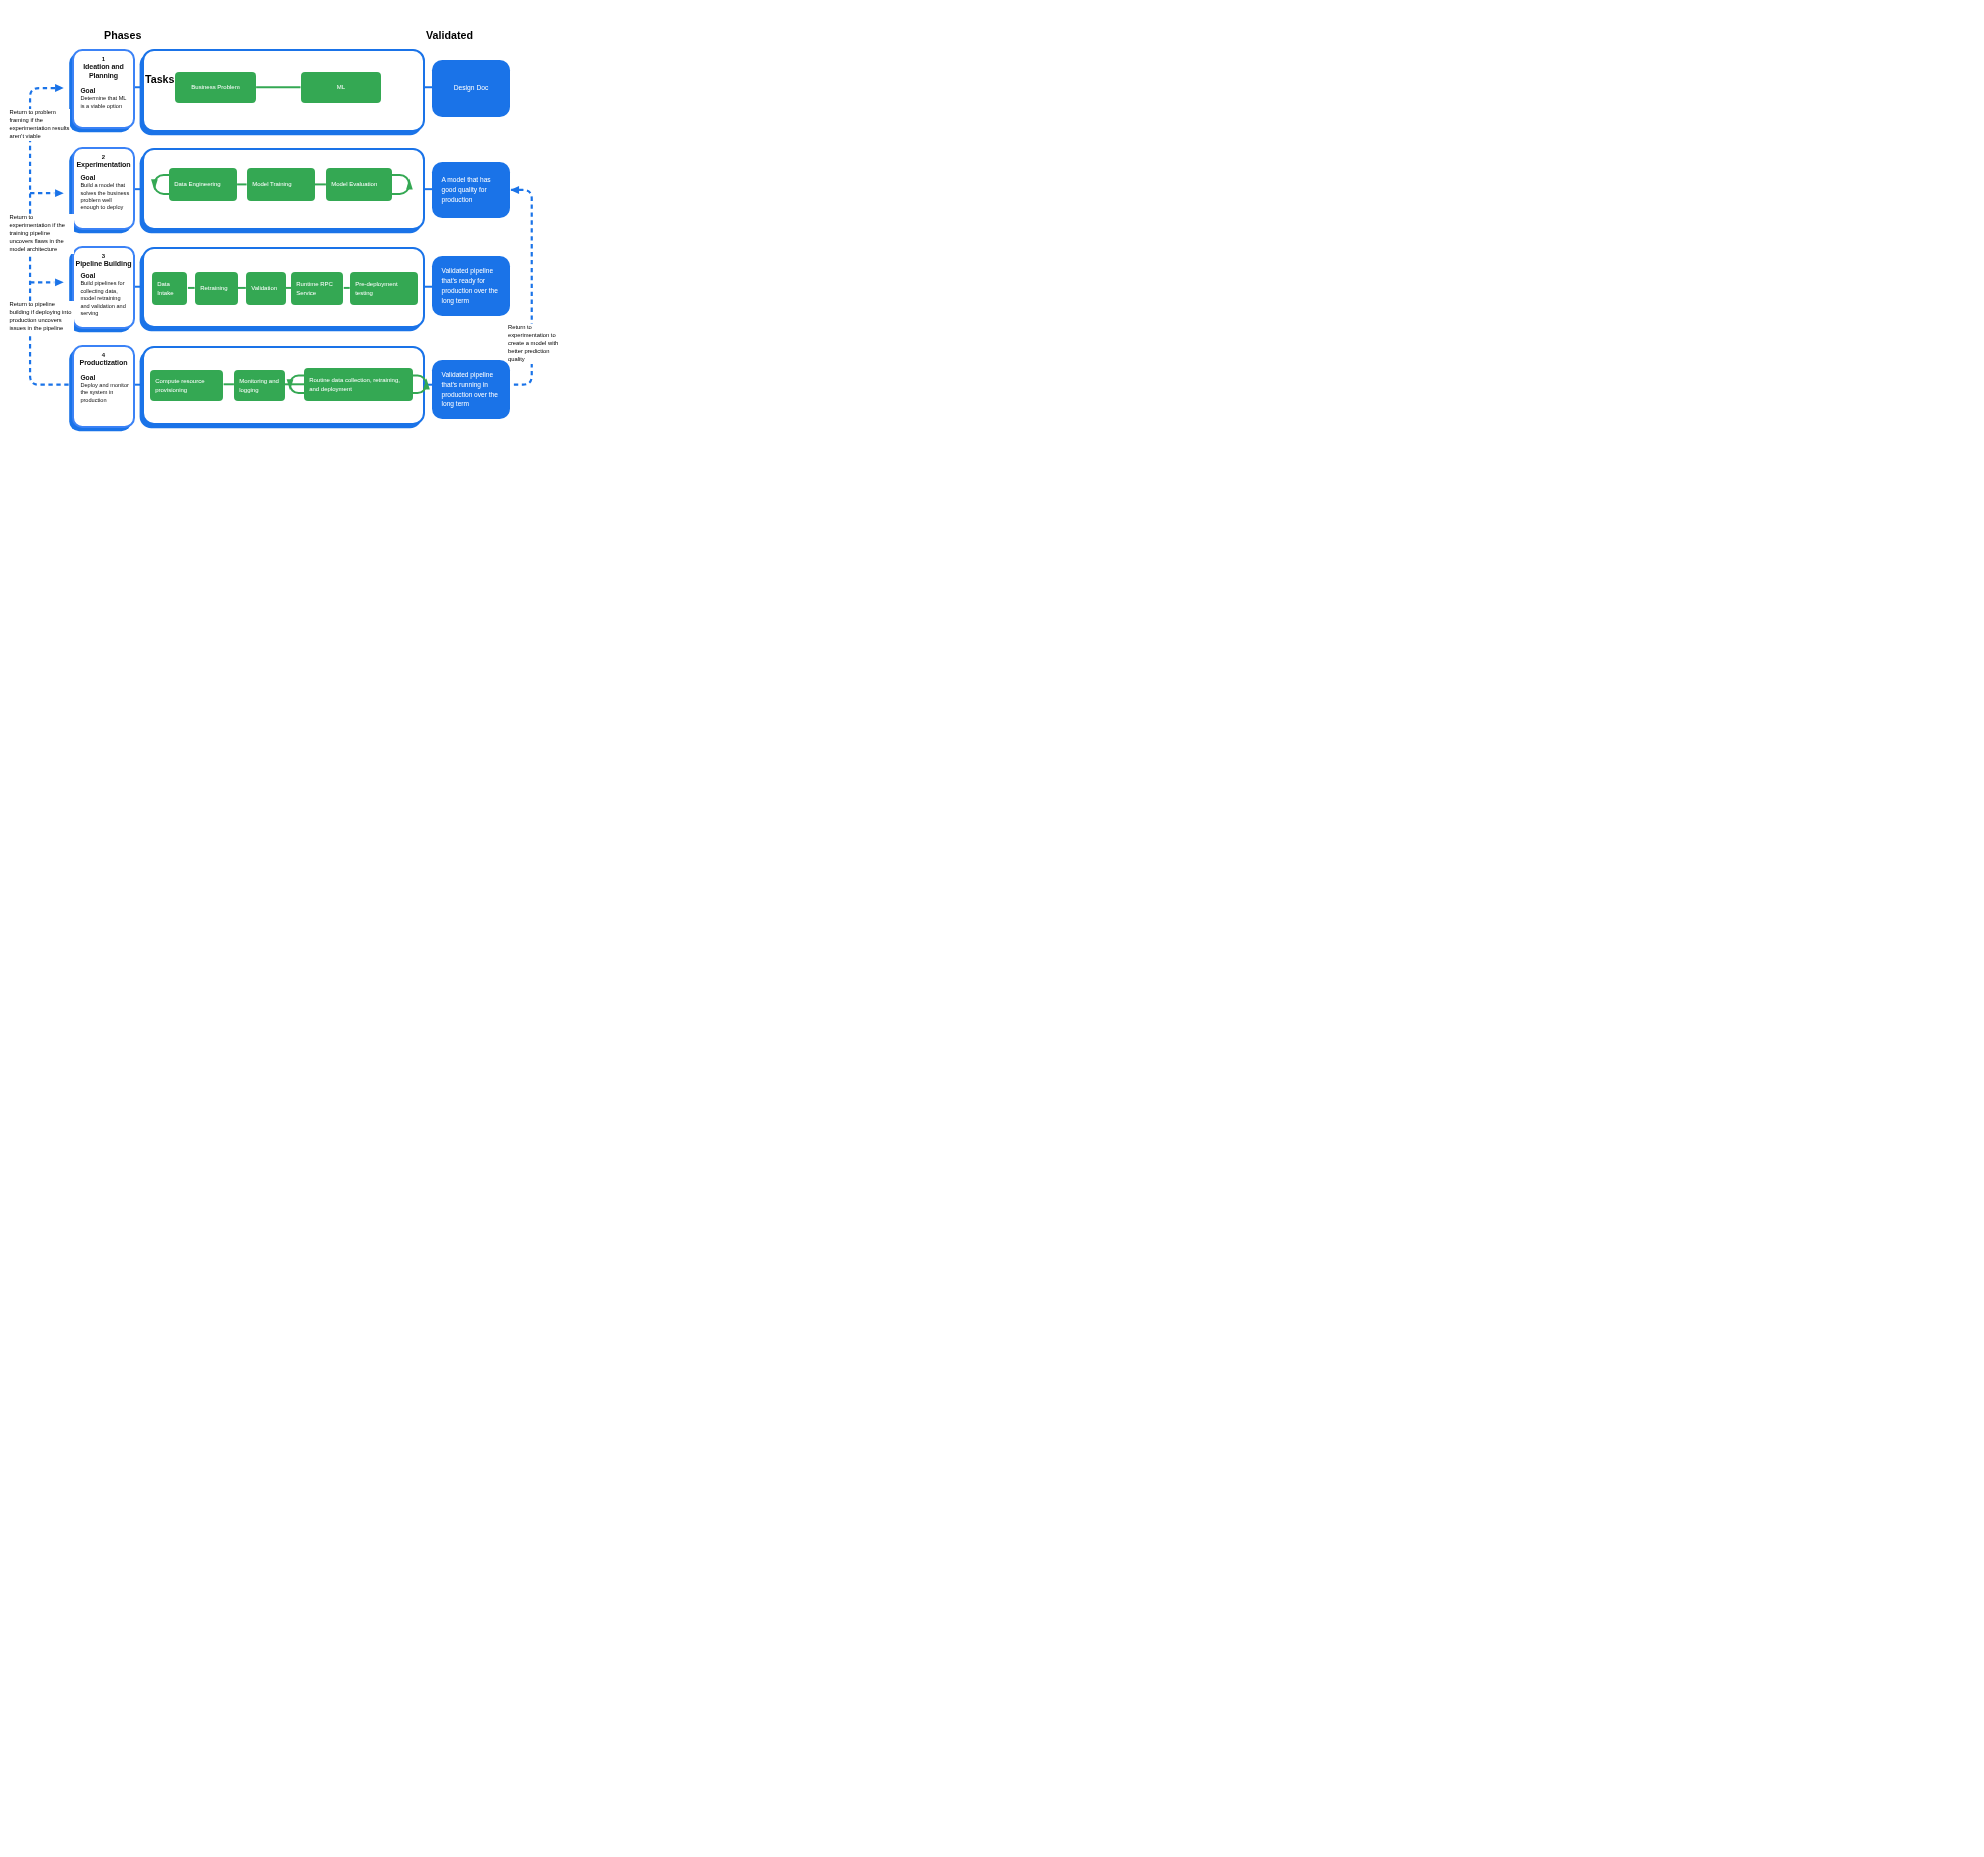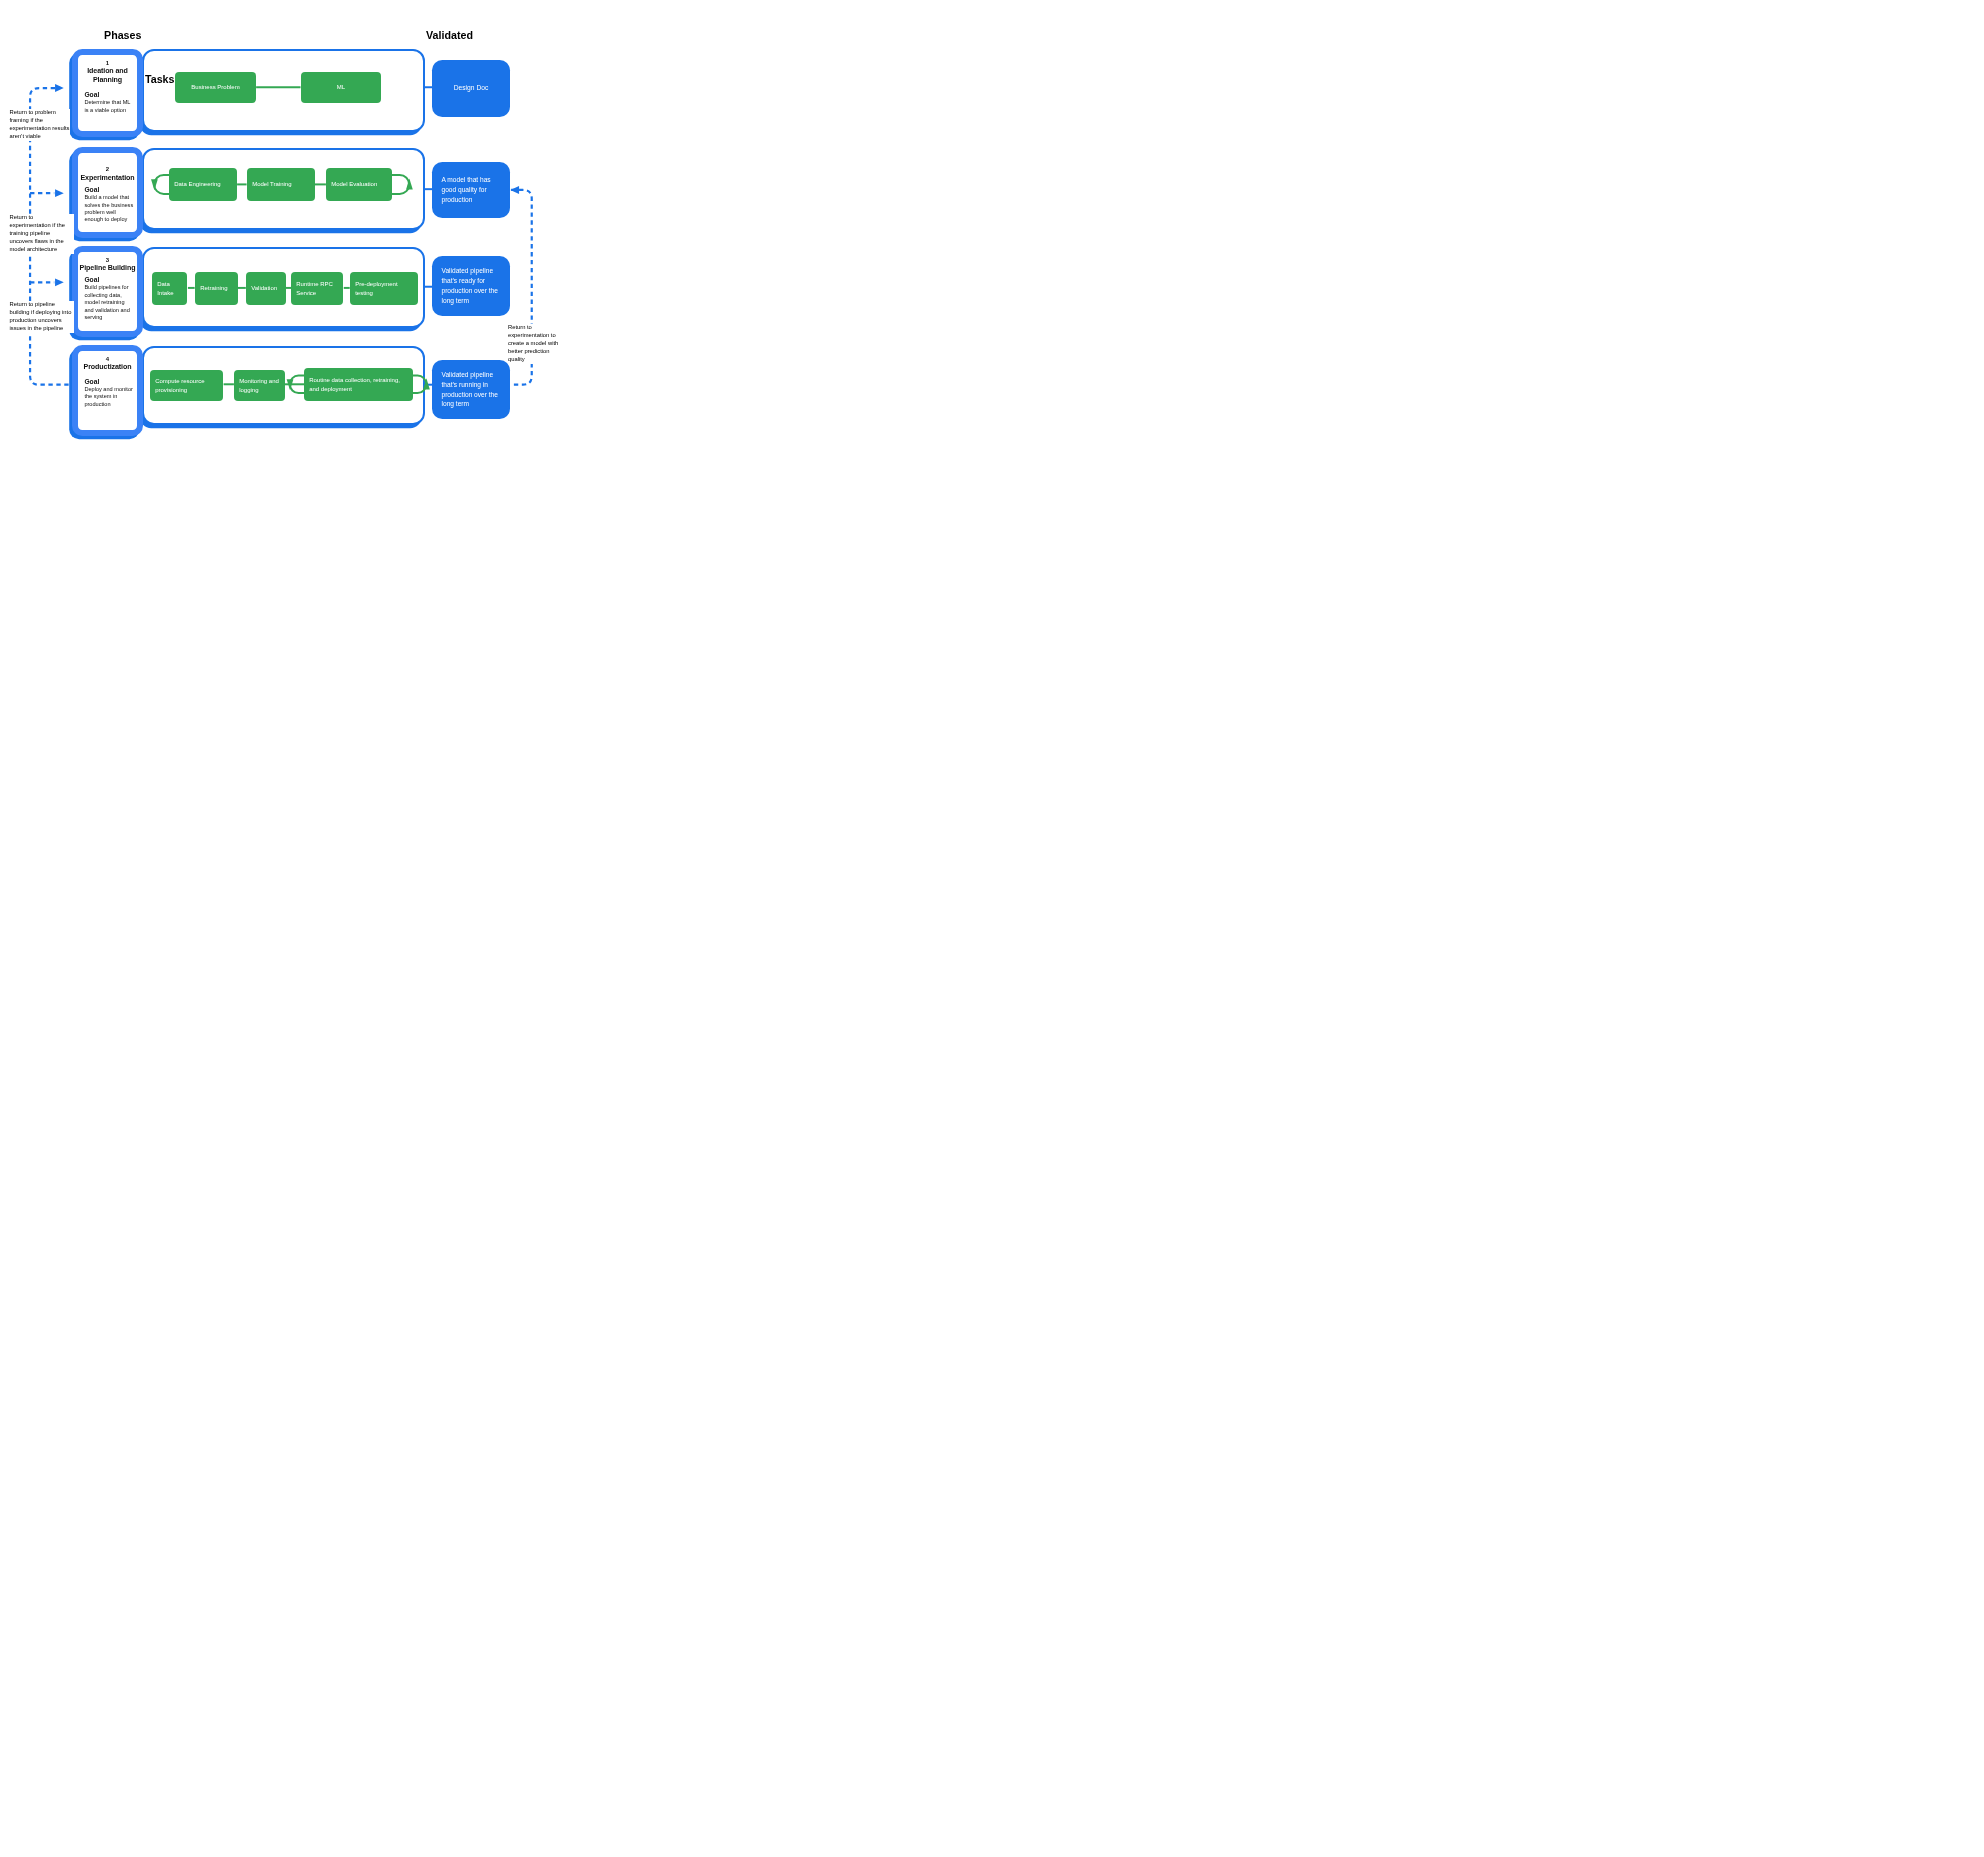--- a/index.html
+++ b/index.html
@@ -7,21 +7,21 @@
     position:relative;width:563px;height:464px;background:#ffffff;
     font-family:"Liberation Sans",sans-serif;color:#111;overflow:hidden;
   }
   .col-header{position:absolute;font-size:10.7px;font-weight:700;color:#000;z-index:3;}
   .layer-svg{position:absolute;left:0;top:0;z-index:2;pointer-events:none;}
   .tasks-container{
     position:absolute;background:#fff;border:2px solid #1A73E8;border-radius:12px;
     box-shadow:-2.8px 3.6px 0 -0.4px #1A73E8;z-index:1;
   }
   .phase-box{
-    position:absolute;left:72px;width:59px;background:#fff;border:6px solid #3b82f6;
+    position:absolute;left:72px;width:59px;background:#fff;border:2px solid #3b82f6;
     border-radius:10.3px;box-shadow:-3.2px 3.6px 0 -0.4px #1A73E8;z-index:3;
     display:flex;flex-direction:column;
   }
   .phase-number{text-align:center;font-size:6px;font-weight:700;margin-top:4.8px;}
   .phase-title{text-align:center;font-size:7.1px;font-weight:700;margin-top:1.6px;line-height:1.22;letter-spacing:-0.1px;}
   .phase-goal-label{font-size:6.7px;font-weight:700;margin:6.4px 0 1.2px 6.4px;}
   .phase-goal{font-size:5.6px;margin:0 3.2px 0 6.4px;line-height:1.32;}
   .task-box{
     position:absolute;background:#34A853;border-radius:4px;color:#fff;
     display:flex;align-items:center;font-size:6px;line-height:1.4;z-index:3;
@@ -105,21 +105,21 @@
     <polygon points="1308,469 1308,489 1286,479" fill="#1A73E8"></polygon>
   </svg>
 
   <div class="phase-box" style="top:49px;height:76px;">
     <div class="phase-number">1</div>
     <div class="phase-title">Ideation and Planning</div>
     <div class="phase-goal-label">Goal</div>
     <div class="phase-goal">Determine that ML is a viable option</div>
   </div>
 
-  <div class="phase-box" style="top:147px;height:79px;justify-content:center;">
+  <div class="phase-box" style="top:147px;height:79px;">
     <div class="phase-number">2</div>
     <div class="phase-title">Experimentation</div>
     <div class="phase-goal-label" style="margin-top:4px;">Goal</div>
     <div class="phase-goal">Build a model that solves the business problem well enough to deploy</div>
   </div>
 
   <div class="phase-box" style="top:246px;height:79px;">
     <div class="phase-number">3</div>
     <div class="phase-title">Pipeline Building</div>
     <div class="phase-goal-label" style="margin-top:3.2px;">Goal</div>

